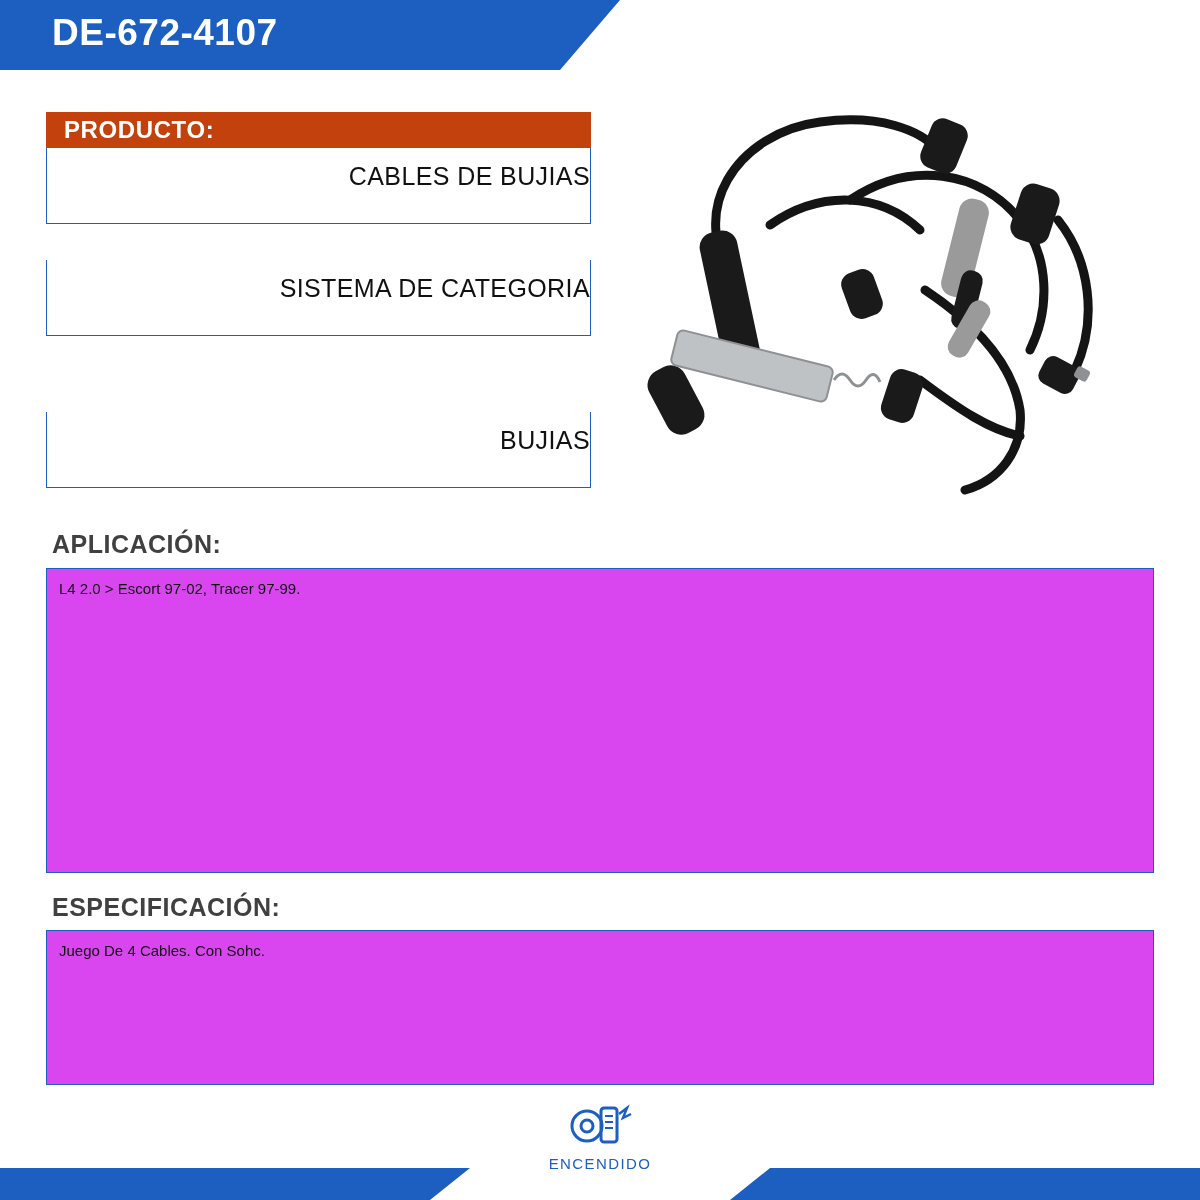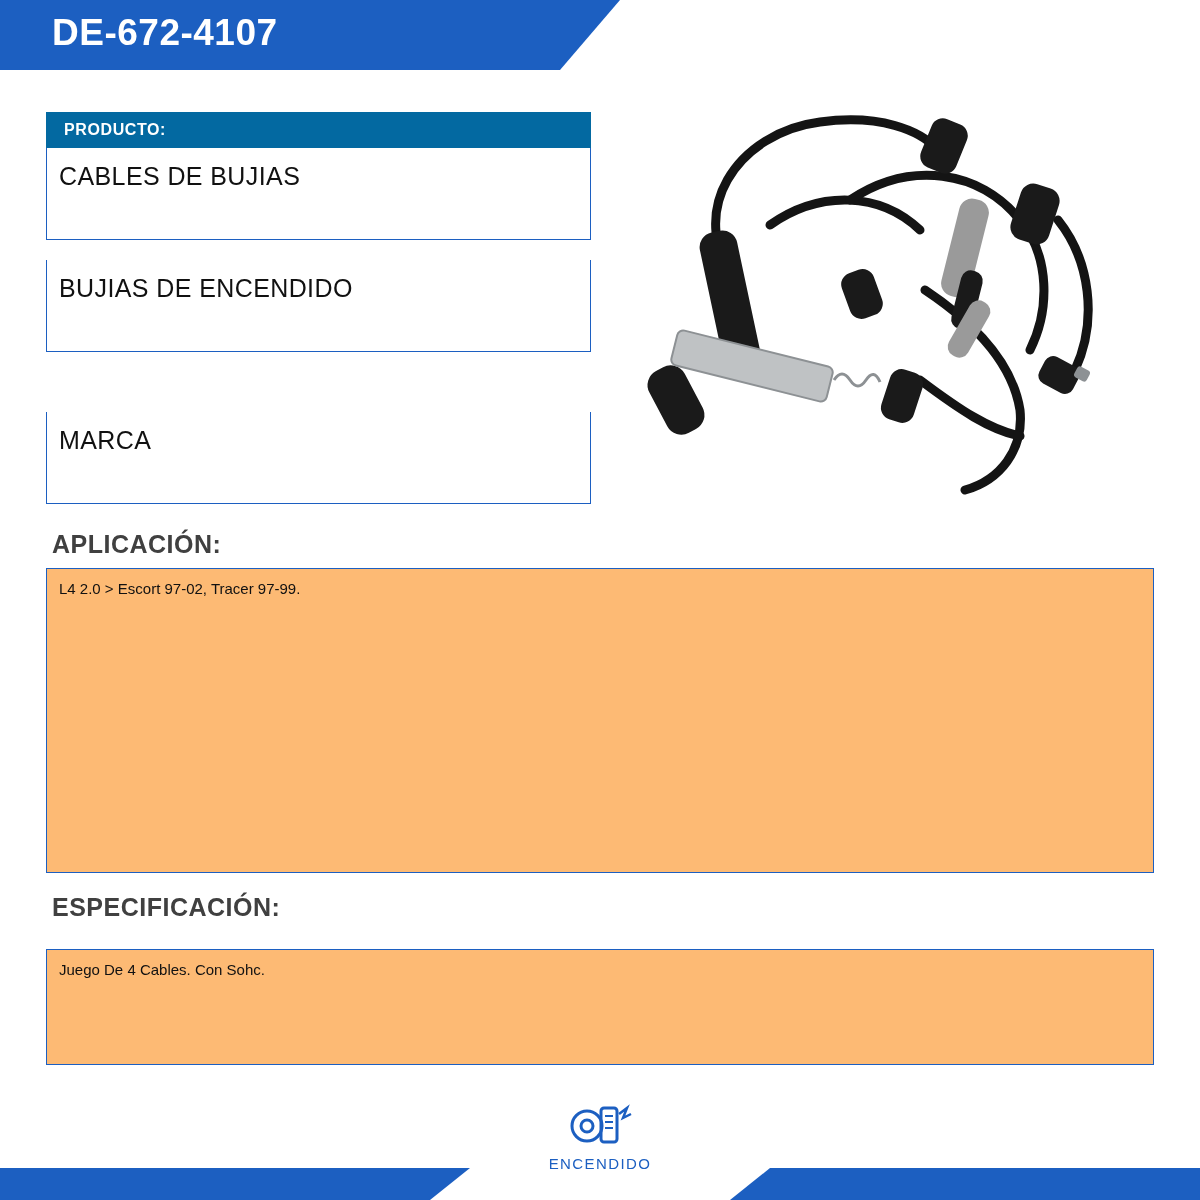--- a/index.html
+++ b/index.html
@@ -51,36 +51,37 @@
     font-family: "Liberation Sans", sans-serif;
   }
 
   
   .info-block {
     position: absolute;
     left: 46px;
     width: 545px;
   }
   .info-label {
-    background: #0369a1;
+    background: #c2410c;
     color: #ffffff;
-    font-size: 16px;
+    font-size: 24px;
     font-weight: bold;
     letter-spacing: 0.6px;
     padding: 7px 0 7px 18px;
     box-sizing: border-box;
     height: 36px;
     line-height: 22px;
   }
   .info-value-box {
     border: 1px solid #1c5fc1;
     border-top: none;
     box-sizing: border-box;
-    height: 92px;
+    height: 76px;
     padding: 14px 0 0 12px;
+    text-align: right;
   }
   .info-value {
     font-size: 25px;
     color: #111111;
     letter-spacing: 0.4px;
   }
 
   #block-producto { top: 112px; }
   #block-categoria { top: 260px; }
   #block-marca { top: 412px; }
@@ -102,34 +103,34 @@
     font-weight: bold;
     color: #404040;
     letter-spacing: 0.5px;
   }
   .section-box {
     position: absolute;
     left: 46px;
     width: 1108px;
     border: 1px solid #1c5fc1;
     box-sizing: border-box;
-    background: #fdba74;
+    background: #d946ef;
   }
   .section-text {
     font-size: 15px;
     color: #111111;
     padding: 10px 0 0 12px;
     line-height: 20px;
   }
 
   #heading-aplicacion { top: 530px; }
   #box-aplicacion { top: 568px; height: 305px; }
 
   #heading-especificacion { top: 893px; }
-  #box-especificacion { top: 930px; height: 116px; margin-top: 19px; }
+  #box-especificacion { top: 930px; height: 155px; }
 
   
   .footer-bar-left {
     position: absolute;
     left: 0;
     bottom: 0;
     width: 470px;
     height: 32px;
     background: #1c5fc1;
     clip-path: polygon(0 0, 470px 0, 430px 32px, 0 32px);
@@ -173,27 +174,27 @@
 
 <div class="info-block" id="block-producto">
   <div class="info-label">PRODUCTO:</div>
   <div class="info-value-box">
     <div class="info-value">CABLES DE BUJIAS</div>
   </div>
 </div>
 
 <div class="info-block" id="block-categoria">
   <div class="info-value-box">
-    <div class="info-value">BUJIAS DE ENCENDIDO</div>
+    <div class="info-value">SISTEMA DE CATEGORIA</div>
   </div>
 </div>
 
 <div class="info-block" id="block-marca">
   <div class="info-value-box">
-    <div class="info-value">MARCA</div>
+    <div class="info-value">BUJIAS</div>
   </div>
 </div>
 
 <div class="product-image">
   <svg viewBox="0 0 540 440" width="540" height="440">
 
     <g fill="none" stroke="#141414" stroke-width="9" stroke-linecap="round">
       <path d="M120 210 C 60 130, 120 52, 200 42 C 260 34, 300 50, 318 70"></path>
       <path d="M150 145 C 200 110, 260 112, 300 150"></path>
       <path d="M230 120 C 290 80, 360 90, 400 140 C 430 176, 430 230, 410 270"></path>

